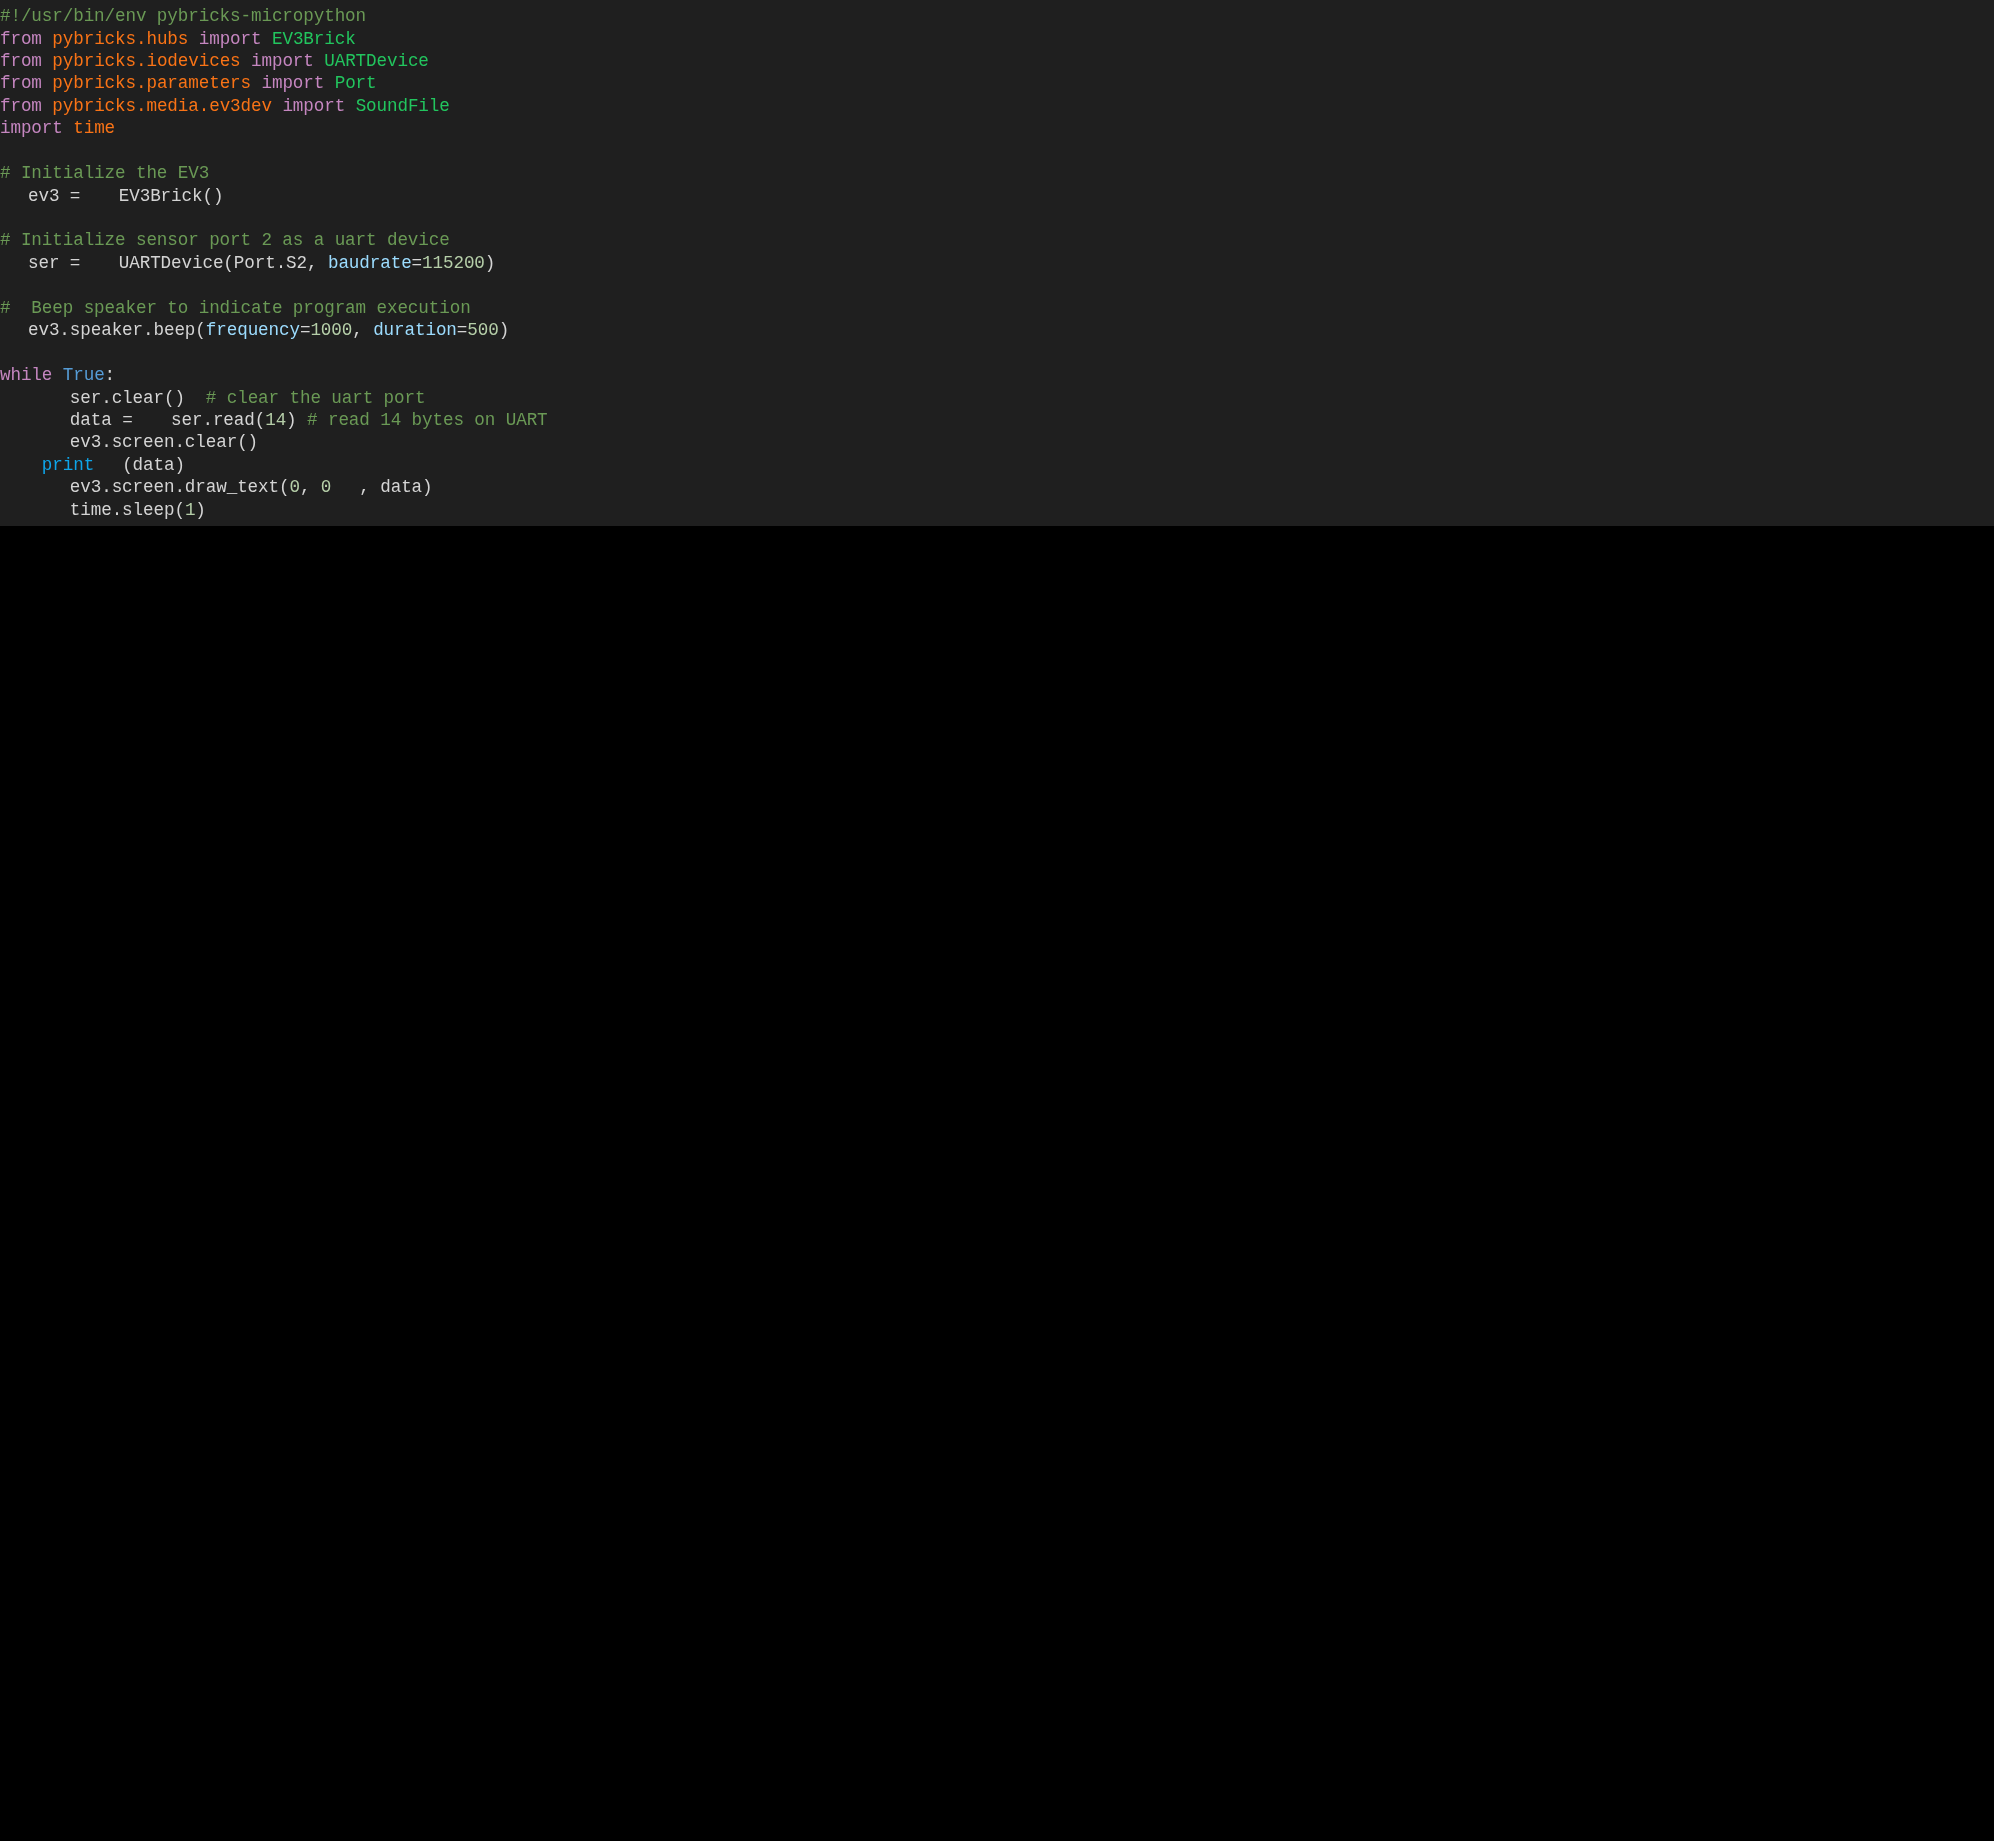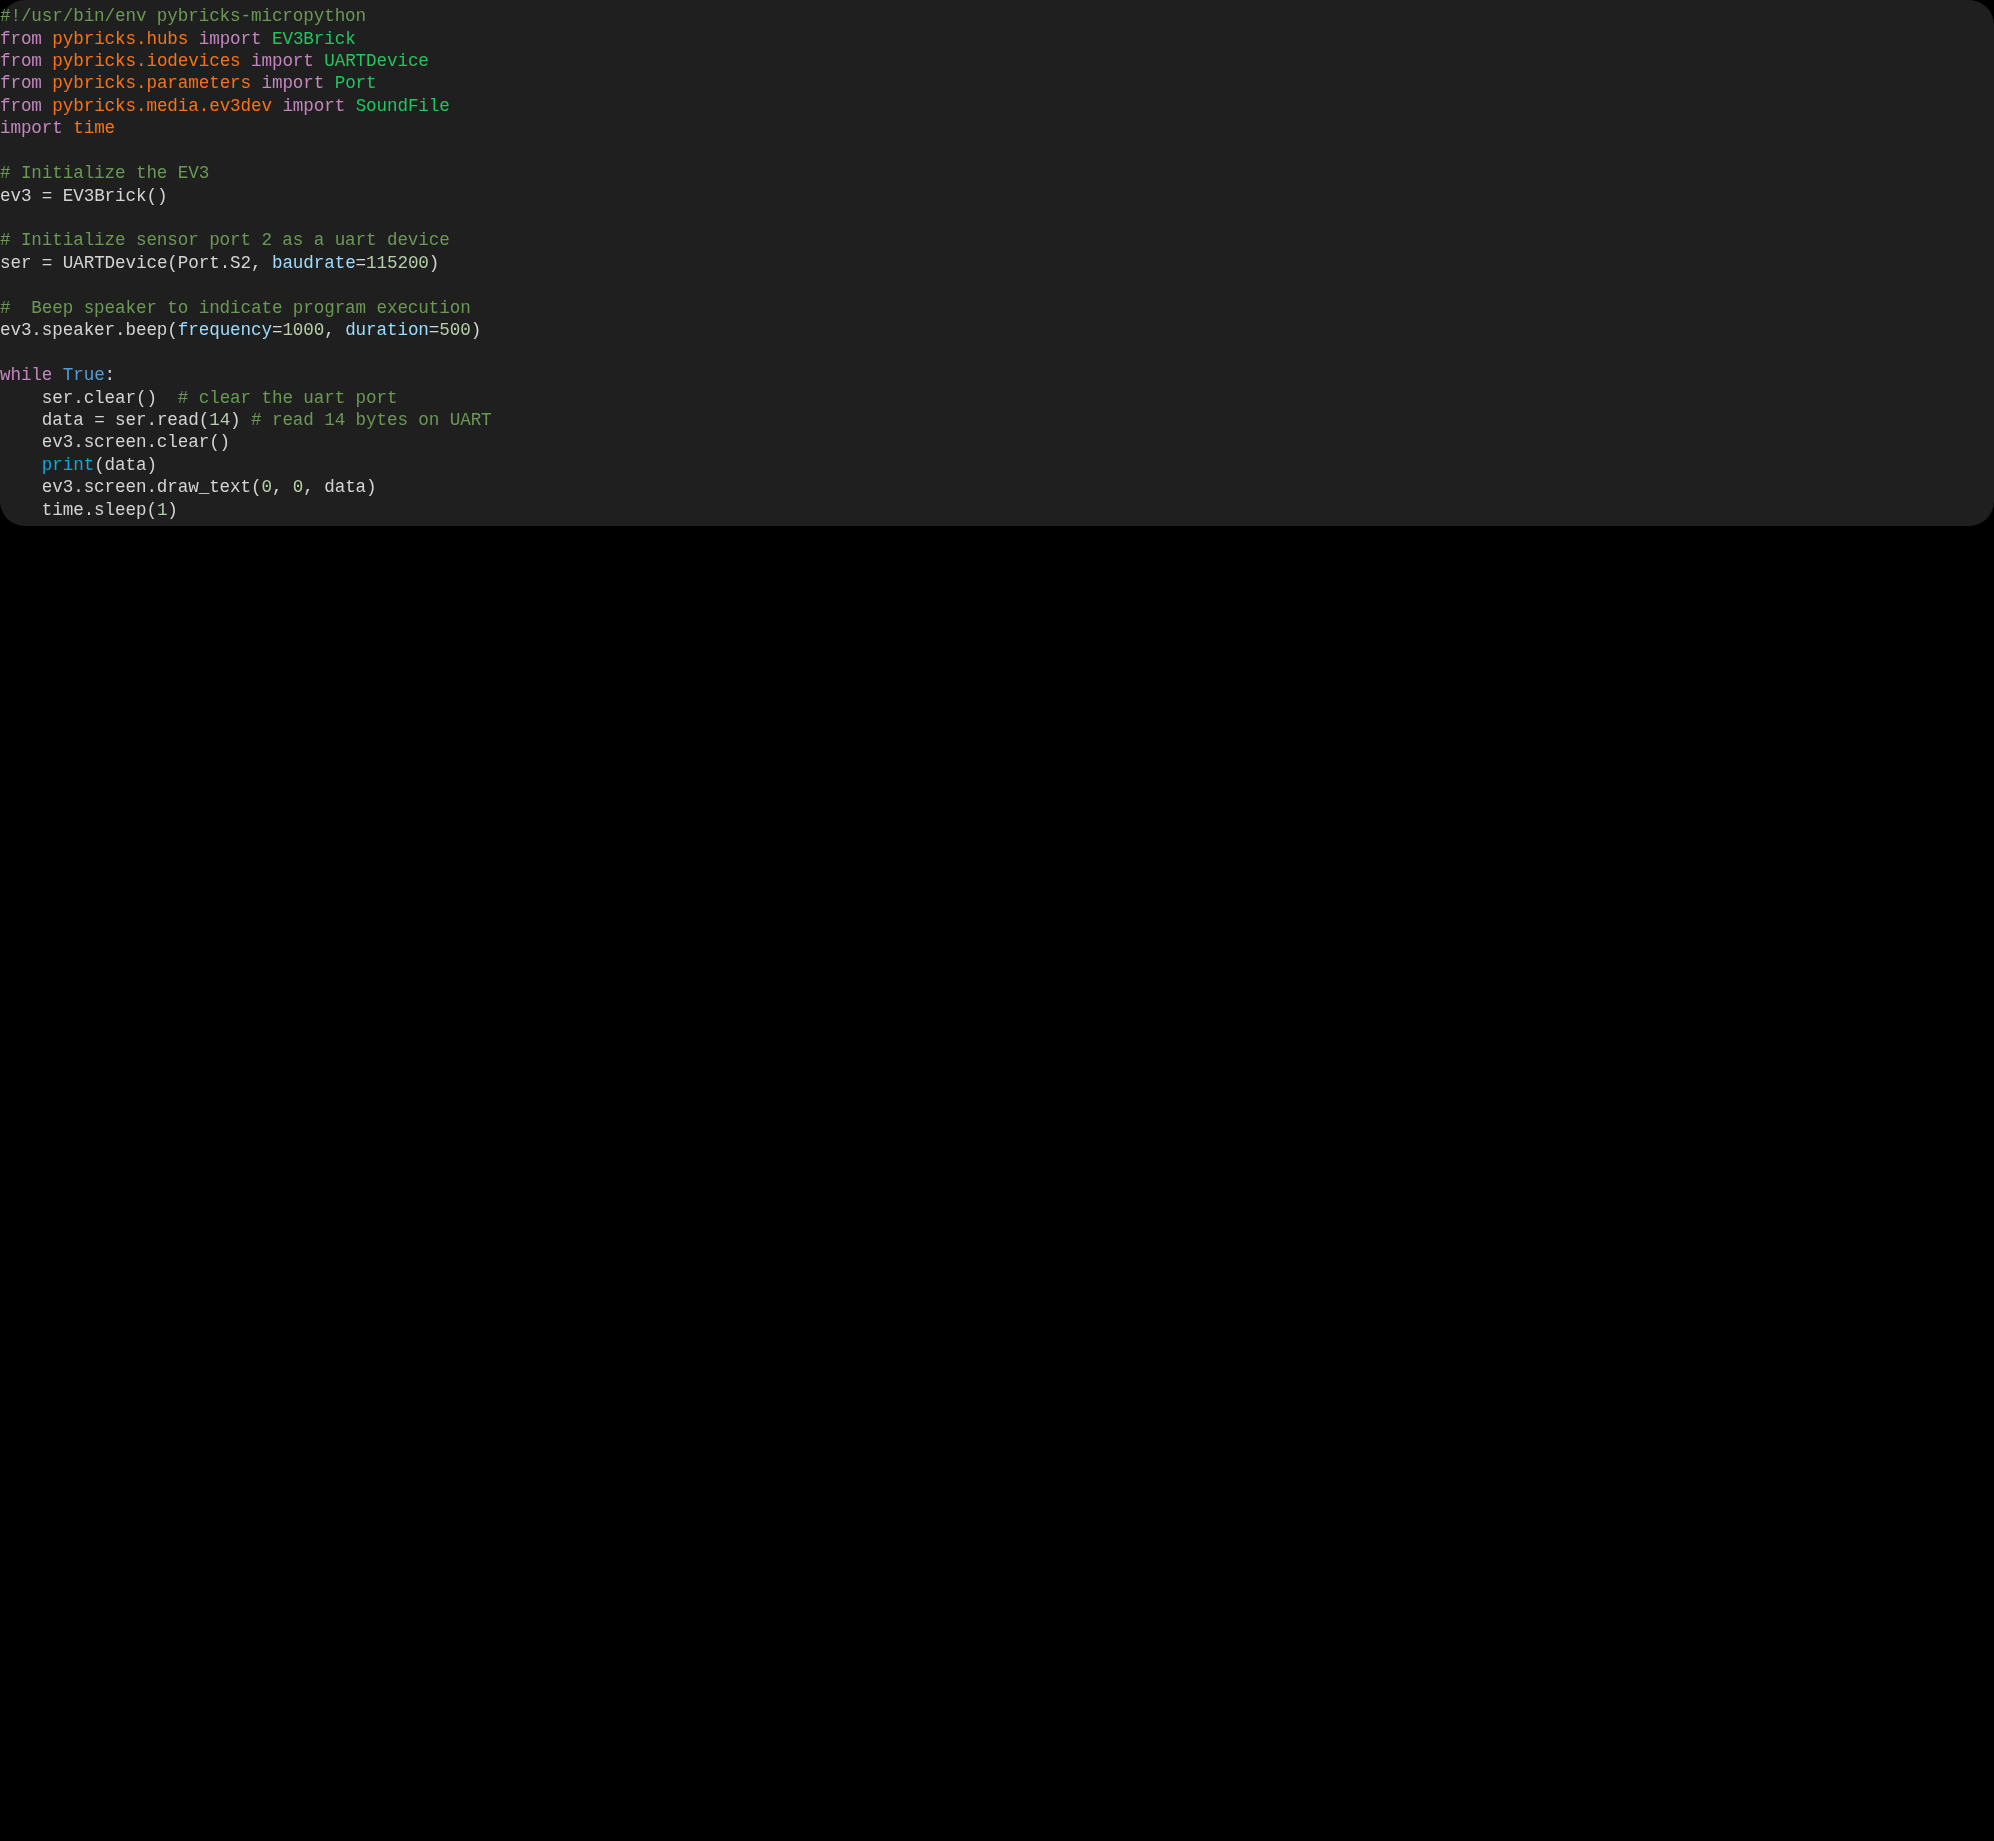--- a/index.html
+++ b/index.html
@@ -7,37 +7,36 @@
     width: 100%;
     height: 100%;
     background: #000000;
     font-family: "SF Mono", "Monaco", "Menlo", "Consolas", "Courier New", monospace;
     overflow: hidden;
   }
   .editor-pane {
     background: #1f1f1f;
     padding: 5.1px 0 5.1px 0;
     width: 100%;
-    border-radius: 25px;
   }
   .code {
     font-size: 17.6px;
     line-height: 1.275;
     white-space: pre;
     color: #d4d4d4;
     font-weight: 500;
     letter-spacing: -0.1px;
   }
   .ln { display: block; min-height: 1.275em; }
   .tok-comment  { color: #6a9955; }
   .tok-keyword  { color: #c586c0; text-align: right; }
   .tok-module   { color: #f97316; }
   .tok-class    { color: #22c55e; text-align: center; }
   .tok-func     { color: #0ea5e9; }
-  .tok-ident    { color: #d4d4d4; }
+  .tok-ident    { color: #d4d4d4; margin-left: 28px; }
   .tok-punct    { color: #d4d4d4; }
   .tok-param    { color: #9cdcfe; text-align: center; }
   .tok-number   { color: #b5cea8; }
   .tok-const    { color: #569cd6; }
 </style>
 </head>
 <body>
 
 <div class="editor-pane">
   <div class="code" id="code-block"><span class="ln"><span class="tok-comment">#!/usr/bin/env pybricks-micropython</span></span><span class="ln"><span class="tok-keyword">from</span><span class="tok-punct"> </span><span class="tok-module">pybricks.hubs</span><span class="tok-punct"> </span><span class="tok-keyword">import</span><span class="tok-punct"> </span><span class="tok-class">EV3Brick</span></span><span class="ln"><span class="tok-keyword">from</span><span class="tok-punct"> </span><span class="tok-module">pybricks.iodevices</span><span class="tok-punct"> </span><span class="tok-keyword">import</span><span class="tok-punct"> </span><span class="tok-class">UARTDevice</span></span><span class="ln"><span class="tok-keyword">from</span><span class="tok-punct"> </span><span class="tok-module">pybricks.parameters</span><span class="tok-punct"> </span><span class="tok-keyword">import</span><span class="tok-punct"> </span><span class="tok-class">Port</span></span><span class="ln"><span class="tok-keyword">from</span><span class="tok-punct"> </span><span class="tok-module">pybricks.media.ev3dev</span><span class="tok-punct"> </span><span class="tok-keyword">import</span><span class="tok-punct"> </span><span class="tok-class">SoundFile</span></span><span class="ln"><span class="tok-keyword">import</span><span class="tok-punct"> </span><span class="tok-module">time</span></span><span class="ln">&nbsp;</span><span class="ln"><span class="tok-comment"># Initialize the EV3</span></span><span class="ln"><span class="tok-ident">ev3 </span><span class="tok-punct">=</span><span class="tok-ident"> EV3Brick()</span></span><span class="ln">&nbsp;</span><span class="ln"><span class="tok-comment"># Initialize sensor port 2 as a uart device</span></span><span class="ln"><span class="tok-ident">ser </span><span class="tok-punct">=</span><span class="tok-ident"> UARTDevice(Port.S2, </span><span class="tok-param">baudrate</span><span class="tok-punct">=</span><span class="tok-number">115200</span><span class="tok-punct">)</span></span><span class="ln">&nbsp;</span><span class="ln"><span class="tok-comment">#  Beep speaker to indicate program execution</span></span><span class="ln"><span class="tok-ident">ev3.speaker.beep(</span><span class="tok-param">frequency</span><span class="tok-punct">=</span><span class="tok-number">1000</span><span class="tok-punct">, </span><span class="tok-param">duration</span><span class="tok-punct">=</span><span class="tok-number">500</span><span class="tok-punct">)</span></span><span class="ln">&nbsp;</span><span class="ln"><span class="tok-keyword">while</span><span class="tok-punct"> </span><span class="tok-const">True</span><span class="tok-punct">:</span></span><span class="ln"><span class="tok-ident">    ser.clear()  </span><span class="tok-comment"># clear the uart port</span></span><span class="ln"><span class="tok-ident">    data </span><span class="tok-punct">=</span><span class="tok-ident"> ser.read(</span><span class="tok-number">14</span><span class="tok-punct">) </span><span class="tok-comment"># read 14 bytes on UART</span></span><span class="ln"><span class="tok-ident">    ev3.screen.clear()</span></span><span class="ln"><span class="tok-punct">    </span><span class="tok-func">print</span><span class="tok-ident">(data)</span></span><span class="ln"><span class="tok-ident">    ev3.screen.draw_text(</span><span class="tok-number">0</span><span class="tok-punct">, </span><span class="tok-number">0</span><span class="tok-ident">, data)</span></span><span class="ln"><span class="tok-ident">    time.sleep(</span><span class="tok-number">1</span><span class="tok-punct">)</span></span></div>

